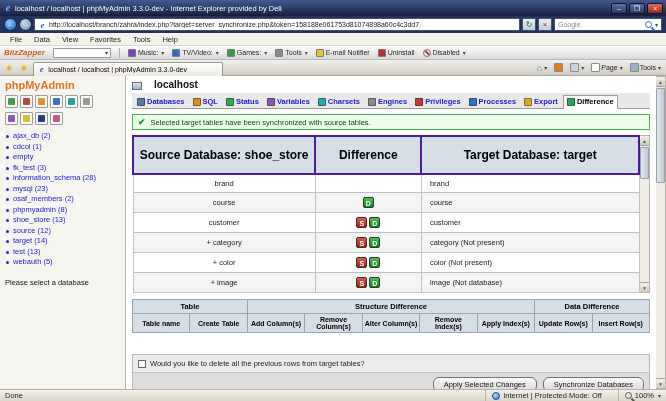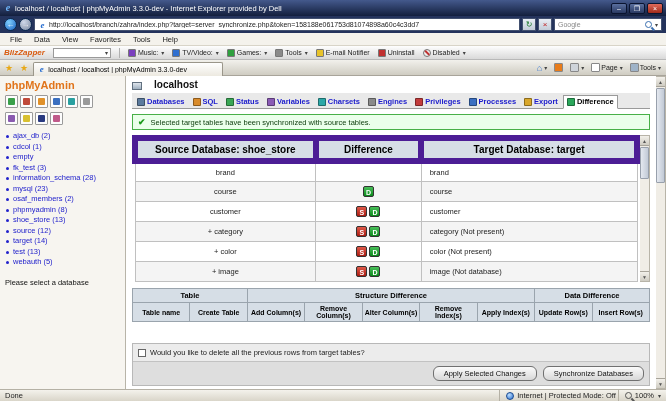--- a/index.html
+++ b/index.html
@@ -80,21 +80,21 @@
   .ticon{width:8px;height:8px;border:1px solid rgba(0,0,0,.35);border-radius:1px;display:inline-block}
   .t-db{background:#5b7a9d}.t-sql{background:#d98b2b}.t-status{background:#3aa655}.t-vars{background:#8a5bb5}.t-chars{background:#2ba7a7}
   .t-eng{background:#8a8a8a}.t-priv{background:#c23b3b}.t-proc{background:#3b6fc2}.t-exp{background:#d9a72b}.t-sync{background:#2ba75b}
 
   .successbox{margin-top:5px;border:1px solid #48b048;background:#ebffeb;padding:2px 5px;display:flex;align-items:center;gap:5px;font-size:7.5px;color:#0a3a0a}
   .check{color:#1a9a1a;font-weight:bold;font-size:9px}
 
   .syncwrap{margin-top:5px;display:flex;align-items:stretch}
   table{border-collapse:collapse}
   .sync{flex:1;font-size:7.5px;table-layout:fixed;width:100%}
-  .sync th{background:#d6dee6;border:6px solid #4c1d95;padding:3px 2px;font-weight:bold;font-size:10px}
+  .sync th{background:#d6dee6;border:2px solid #4c1d95;padding:11px 2px;font-weight:bold;font-size:12px}
   .sync td{border:1px solid #c0c0c0;padding:4px 2px;text-align:center;color:#222}
   .sync tr:nth-child(even) td{background:#f4f4f4}
   .sync td.tgt{text-align:left;padding-left:8px}
   .badge{display:inline-block;width:11px;height:11px;line-height:11px;color:#fff;font-weight:bold;font-size:7px;text-align:center;border:1px solid #333;border-radius:2px;margin:0 1px}
   .badge.s{background:linear-gradient(#e05a4a,#aa1a10)}
   .badge.d{background:linear-gradient(#4ac05a,#0a8a1a)}
 
   .vscroll{width:10px;display:flex;flex-direction:column;background:#f0ede6;border:1px solid #b8b4a8;border-left:none}
   .scrollbtn{height:10px;background:linear-gradient(#f2f0ea,#cfccc2);border-bottom:1px solid #a8a49a;font-size:5px;text-align:center;line-height:10px;color:#555}
   .scrollbtn:last-child{border-bottom:none;border-top:1px solid #a8a49a}
@@ -107,21 +107,21 @@
   .struct th{background:#d6dee6;border:1px solid #9aa4ad;padding:2px 1px;font-weight:bold}
   .struct .grp th{font-size:7.5px;padding:2px}
 
   .bottom-panel{margin-top:21px;border:1px solid #b8b8b8;background:#ececec}
   .delete-row{display:flex;align-items:center;gap:4px;padding:4px 5px;font-size:7.5px;color:#222}
   .checkbox{width:8px;height:8px;background:#fff;border:1px solid #666;display:inline-block}
   .actions{background:#dedede;border-top:1px solid #c2c2c2;padding:4px 5px;display:flex;justify-content:flex-end;gap:6px}
   .actions button{font-family:"Liberation Sans",sans-serif;font-size:7.5px;padding:2px 10px;background:linear-gradient(#fbfbfb,#d8d8d8);border:1px solid #707070;border-radius:6px;color:#111}
 
   
-  .statusbar{height:12px;background:linear-gradient(#f4f2ec,#d9d5c9);border-top:1px solid #b5b1a5;display:flex;align-items:center;padding:0 5px;gap:2px;font-size:7.5px;color:#222;flex:0 0 12px}
+  .statusbar{height:12px;background:linear-gradient(#f4f2ec,#d9d5c9);border-top:1px solid #b5b1a5;display:flex;align-items:center;padding:0 5px;gap:16px;font-size:7.5px;color:#222;flex:0 0 12px}
   .seg{display:flex;align-items:center;gap:3px;border-left:1px solid #b5b1a5;padding-left:6px;height:100%}
   .globe{width:8px;height:8px;border-radius:50%;background:radial-gradient(circle at 35% 30%,#bfe0ff,#2a6fd0);border:1px solid #1a4a90;display:inline-block}
 </style>
 </head>
 <body>
 
 <div class="window">
 
   <div class="titlebar">
     <span class="ie-e">e</span>

